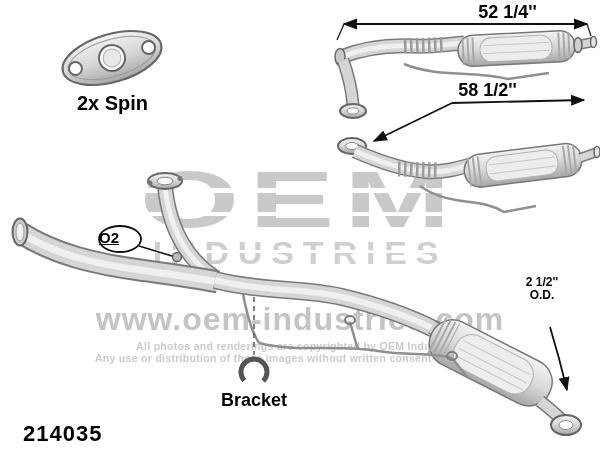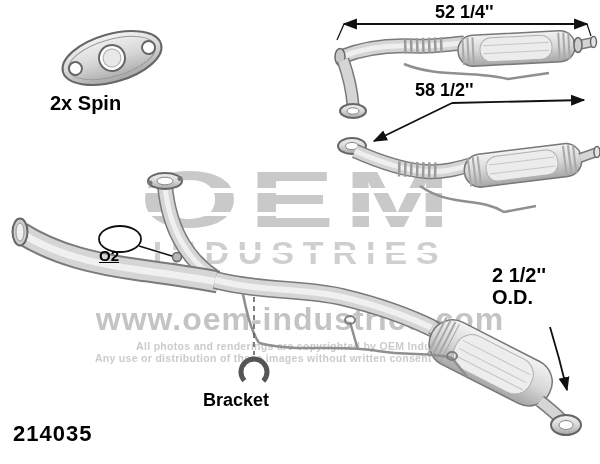--- a/index.html
+++ b/index.html
@@ -11,28 +11,28 @@
   #wm-oem{left:115px;top:160px;width:370px;font-size:80px;letter-spacing:6px;transform:scaleX(1.6);}
   #wm-ind{left:115px;top:238px;width:370px;font-size:31px;letter-spacing:8px;transform:scaleX(1.1);color:#cfcfcf;}
   #wm-url{left:50px;top:303px;width:500px;font-size:32px;letter-spacing:1px;color:#c4c4c4;}
   #wm-n1{left:20px;top:341px;width:560px;font-size:10.5px;letter-spacing:.3px;color:#cbcbcb;}
   #wm-n2{left:20px;top:353px;width:560px;font-size:10.5px;letter-spacing:.3px;color:#cbcbcb;}
   .cut{position:absolute;background:#ffffff;z-index:1;}
 
   svg.art{position:absolute;left:0;top:0;z-index:2;}
 
   
-  .label{position:absolute;color:#000;font-weight:bold;line-height:1.12;z-index:3;}
+  .label{position:absolute;color:#000;font-weight:bold;text-align:center;line-height:1.12;z-index:3;}
   #lab-52{left:435px;top:2px;width:145px;font-size:18px;}
   #lab-58{left:415px;top:80px;width:145px;font-size:18px;}
   #lab-flange{left:50px;top:92px;width:125px;font-size:20px;}
-  #lab-o2{left:99px;top:248px;width:18px;font-size:15px;text-decoration:underline;}
-  #lab-od{left:492px;top:264px;width:100px;font-size:20px;}
+  #lab-o2{left:99px;top:230px;width:18px;font-size:15px;text-decoration:underline;}
+  #lab-od{left:492px;top:276px;width:100px;font-size:12px;}
   #lab-bracket{left:203px;top:390px;width:102px;font-size:18px;}
-  #lab-part{left:13px;top:422px;font-size:22px;text-align:left;letter-spacing:1px;}
+  #lab-part{left:23px;top:422px;font-size:22px;text-align:left;letter-spacing:1px;}
 </style>
 </head>
 <body>
 
 <div class="stage">
 
   <div class="wm" id="wm-oem">OEM</div>
   <div class="cut" style="left:100px;top:188px;width:400px;height:5px;"></div>
   <div class="cut" style="left:100px;top:212px;width:400px;height:4px;"></div>
   <div class="wm" id="wm-ind">INDUSTRIES</div>

